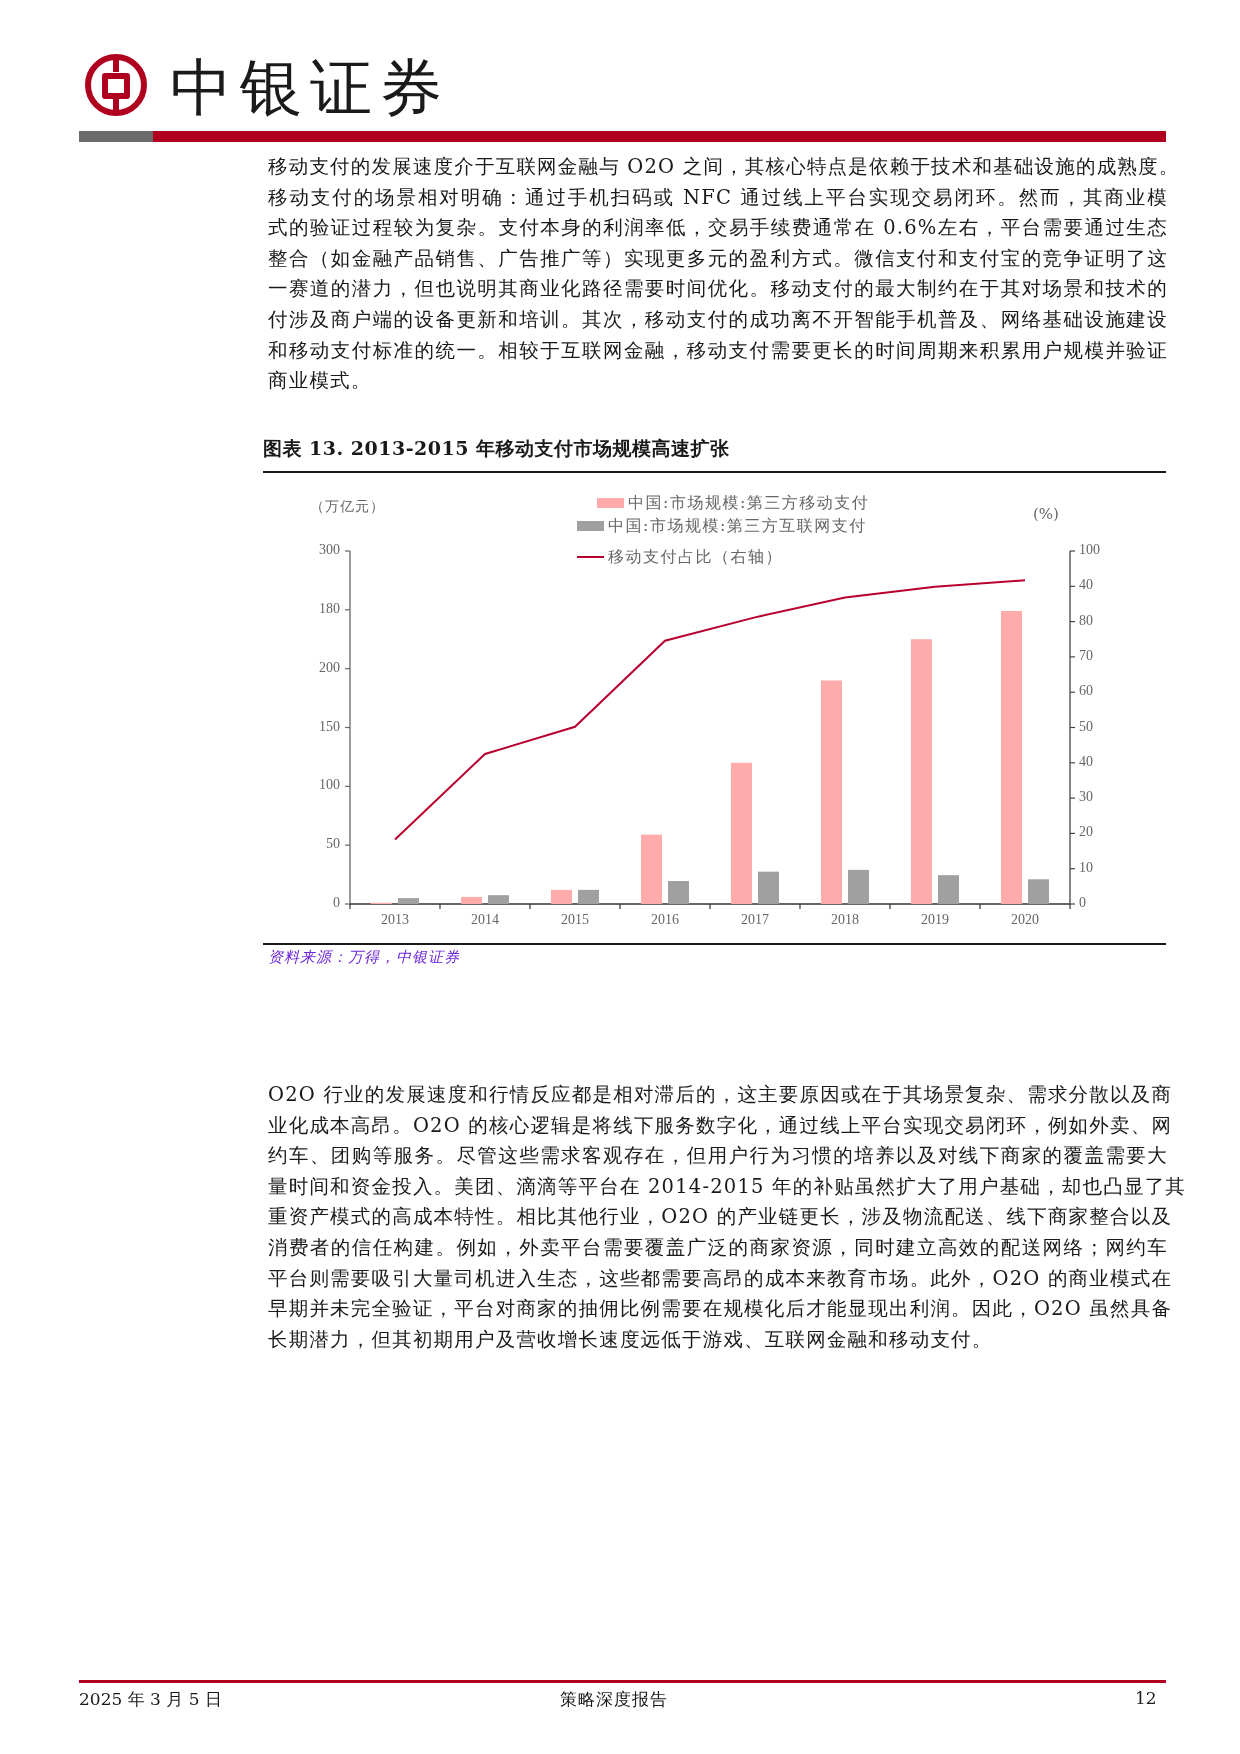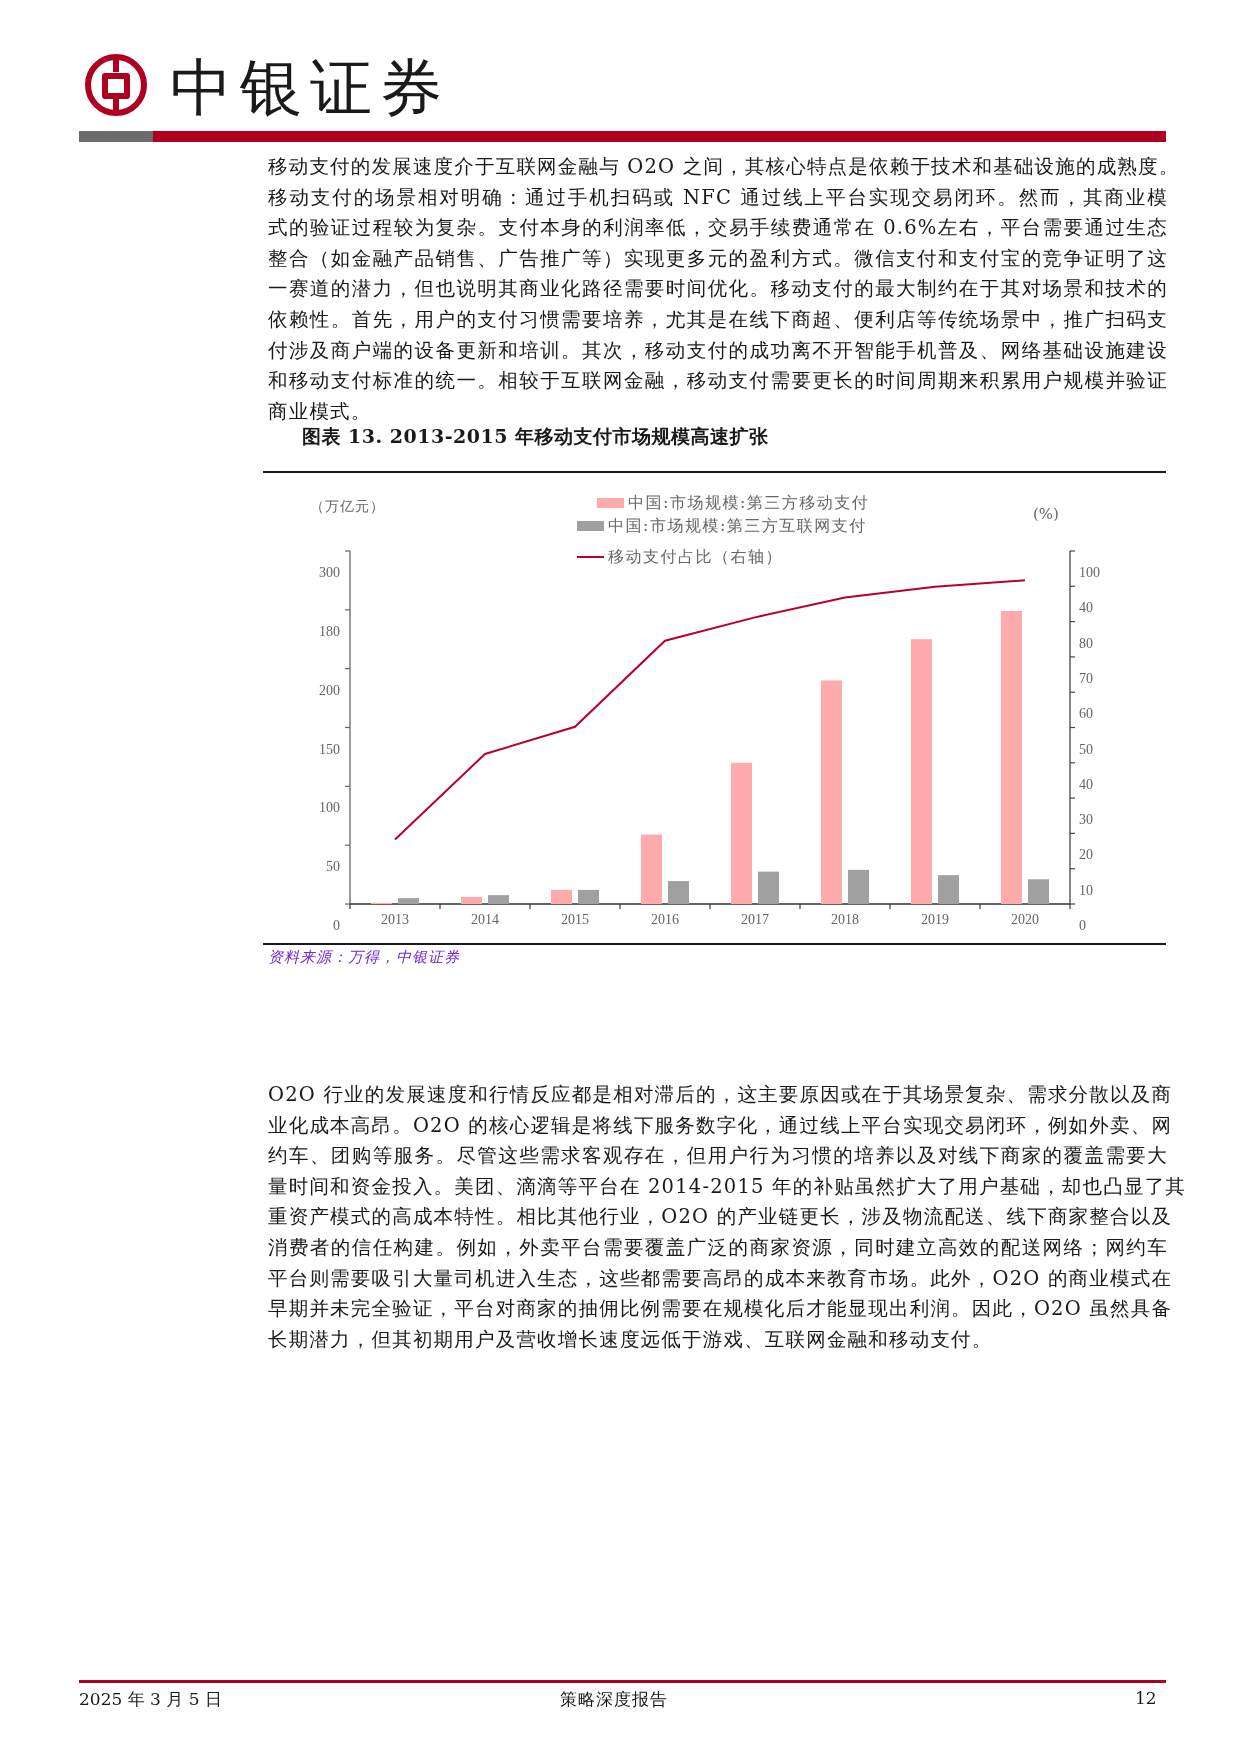--- a/index.html
+++ b/index.html
@@ -14,30 +14,30 @@
   .logo-circle .sq { position:absolute; left: 11px; top: 13px; width: 16px; height: 14px; border: 6px solid #b0001f; border-radius: 3px; }
   .brand { left: 170px; top: 52px; font-size: 62px; letter-spacing: 8px; line-height: 72px; color: #1a1a1a;
            font-family: "DejaVu Serif", serif; }
   .hdr-gray { left: 79px; top: 131px; width: 74px; height: 11px; background: #6b6b6b; }
   .hdr-red { left: 153px; top: 131px; width: 1013px; height: 11px; background: #b0001f; }
   
   .para { left: 268px; width: 900px; font-size: 19.5px; line-height: 30.6px; text-align: justify; letter-spacing: 1.2px; }
   .para .ln { display:block; white-space: nowrap; text-align-last: justify; }
   .para .ln.last { text-align-last: left; }
   
-  .fig-title { left: 263px; top: 424px; font-size: 19px; font-weight: bold; letter-spacing: 0.5px; margin-left: 39px; }
+  .fig-title { left: 263px; top: 436px; font-size: 19px; font-weight: bold; letter-spacing: 0.5px; }
   .fig-rule { left: 263px; top: 471px; width: 903px; height: 2px; background: #1a1a1a; }
   .fig-rule2 { left: 263px; top: 943px; width: 903px; height: 2px; background: #1a1a1a; }
   .source { left: 268px; top: 948px; font-size: 15px; font-style: italic; color:#6d28d9; letter-spacing: 1px; }
   .legend-row { left: 577px; height: 22px; display:flex; align-items:center; font-size: 16px; color:#666; letter-spacing: 1.5px; }
   .legend-row .sw { width: 27px; height: 10px; margin-right: 4px; }
   .legend-row .ln-sw { width: 27px; height: 2px; margin-right: 4px; background:#b8002e; }
   .unit-left { left: 310px; top: 498px; font-size: 14px; color:#666; letter-spacing: 1px; }
   .unit-right { left: 1033px; top: 505px; font-size: 15px; color:#666; }
-  .tick-lbl { font-size: 14px; color:#666; font-family: "Liberation Serif", serif; margin-top: 23px; }
+  .tick-lbl { font-size: 14px; color:#666; font-family: "Liberation Serif", serif; }
   .tick-lbl.l { width: 40px; text-align: right; }
   .xlbl { font-size: 14px; color:#666; width: 60px; text-align:center; font-family: "Liberation Serif", serif; }
   
   .ftr-rule { left: 79px; top: 1680px; width: 1087px; height: 3px; background: #b0001f; }
   .ftr-date { left: 79px; top: 1688px; font-size: 17px; }
   .ftr-title { left: 560px; top: 1688px; font-size: 17px; letter-spacing: 1px; }
   .ftr-page { left: 1135px; top: 1688px; font-size: 17px; }
 </style>
 </head>
 <body>
@@ -50,21 +50,20 @@
 <div class="abs brand">中银证券</div>
 <div class="abs hdr-gray"></div>
 <div class="abs hdr-red"></div>
 
 <div class="abs para" style="top:152px;">
   <span class="ln">移动支付的发展速度介于互联网金融与 O2O 之间，其核心特点是依赖于技术和基础设施的成熟度。</span>
   <span class="ln">移动支付的场景相对明确：通过手机扫码或 NFC 通过线上平台实现交易闭环。然而，其商业模</span>
   <span class="ln">式的验证过程较为复杂。支付本身的利润率低，交易手续费通常在 0.6%左右，平台需要通过生态</span>
   <span class="ln">整合（如金融产品销售、广告推广等）实现更多元的盈利方式。微信支付和支付宝的竞争证明了这</span>
   <span class="ln">一赛道的潜力，但也说明其商业化路径需要时间优化。移动支付的最大制约在于其对场景和技术的</span>
-  <span class="ln">依赖性。首先，用户的支付习惯需要培养，尤其是在线下商超、便利店等传统场景中，推广扫码支</span>
   <span class="ln">付涉及商户端的设备更新和培训。其次，移动支付的成功离不开智能手机普及、网络基础设施建设</span>
   <span class="ln">和移动支付标准的统一。相较于互联网金融，移动支付需要更长的时间周期来积累用户规模并验证</span>
   <span class="ln last">商业模式。</span>
 </div>
 
 <div class="abs fig-title">图表 13. 2013-2015 年移动支付市场规模高速扩张</div>
 <div class="abs fig-rule"></div>
 
 <div class="abs legend-row" style="top:492px;padding-left:20px;">
   <span class="sw" style="background:#ffabab;"></span>

